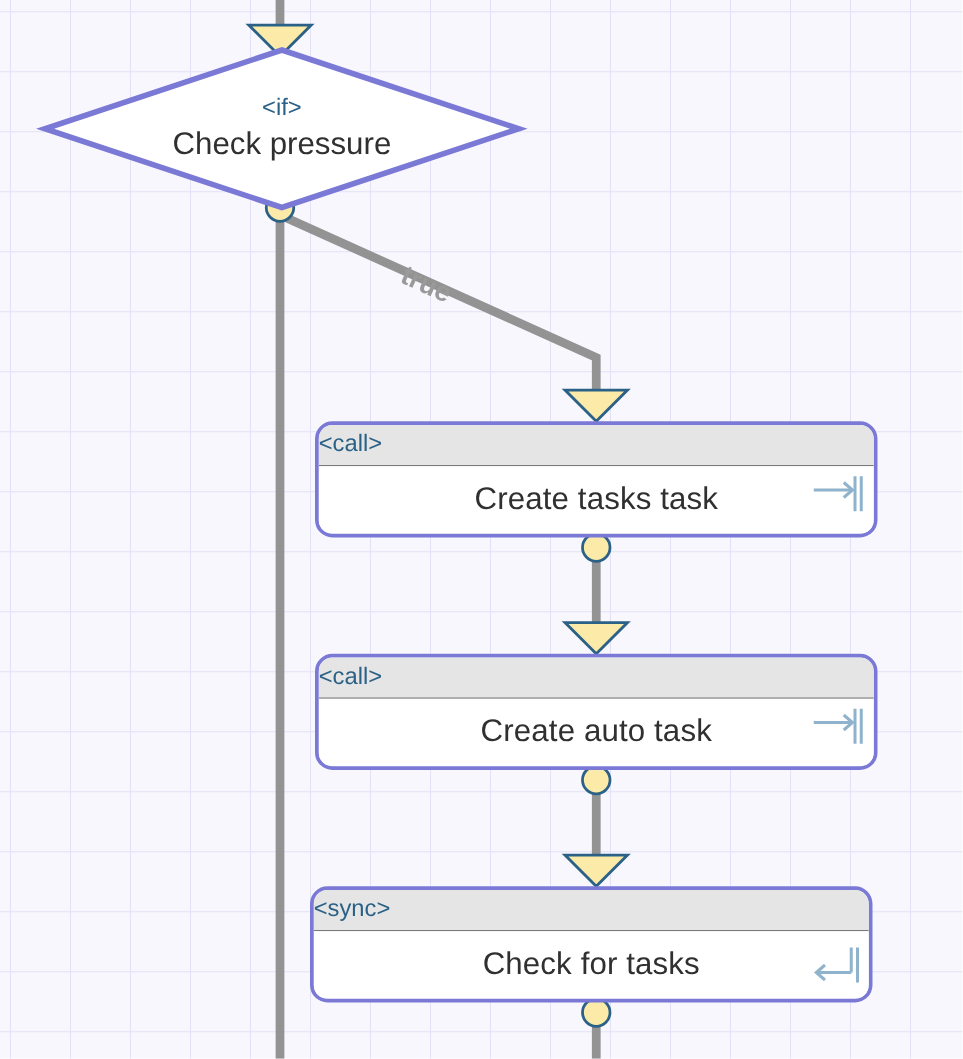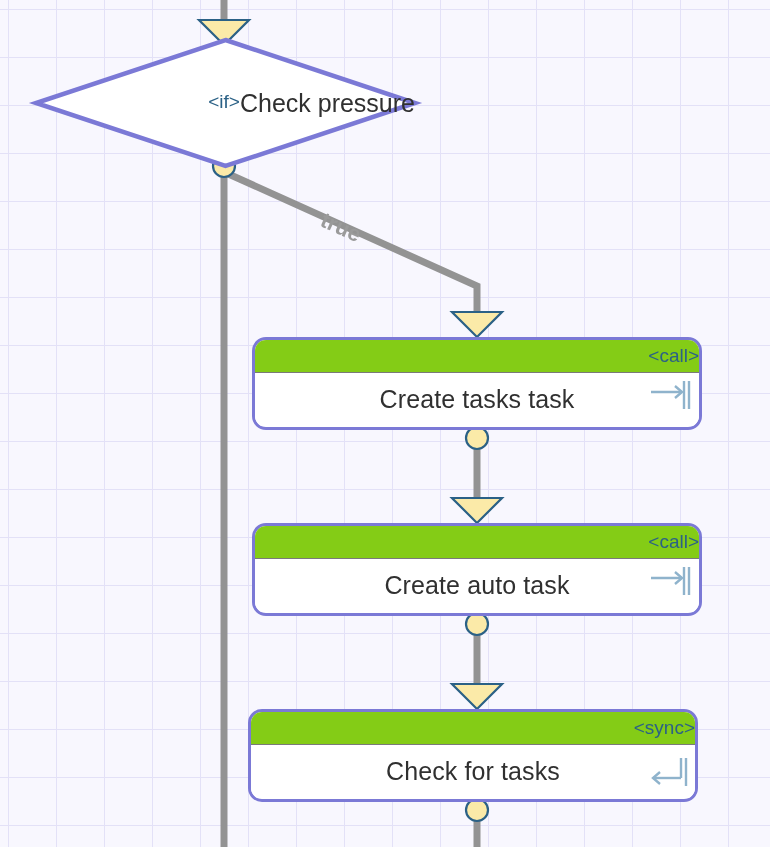--- a/index.html
+++ b/index.html
@@ -32,25 +32,25 @@
     position: absolute;
     box-sizing: border-box;
     background: #ffffff;
     border: 3px solid #7b79d6;
     border-radius: 14px;
     overflow: hidden;
   }
   .node-kind {
     height: 32px;
     line-height: 32px;
-    text-align: right;
+    text-align: left;
     font-size: 19px;
     color: #2b6186;
     border-bottom: 1.5px solid #7a7a7a;
-    background: #84cc16;
+    background: #e5e5e5;
   }
   .node-body {
     position: relative;
     height: calc(100% - 34px);
     display: flex;
     align-items: center;
     justify-content: center;
     background: #ffffff;
   }
   .node-label {
@@ -70,23 +70,23 @@
   .diamond-wrap {
     position: absolute;
   }
   .diamond-text {
     position: absolute;
     left: 0;
     top: 0;
     width: 100%;
     height: 100%;
     display: flex;
-    flex-direction: row;
+    flex-direction: column;
     align-items: center;
-    justify-content: flex-end;
+    justify-content: center;
     pointer-events: none;
   }
   .diamond-kind {
     font-size: 19px;
     color: #2b6186;
     line-height: 22px;
     margin-bottom: 2px;
   }
   .diamond-label {
     font-size: 25px;

